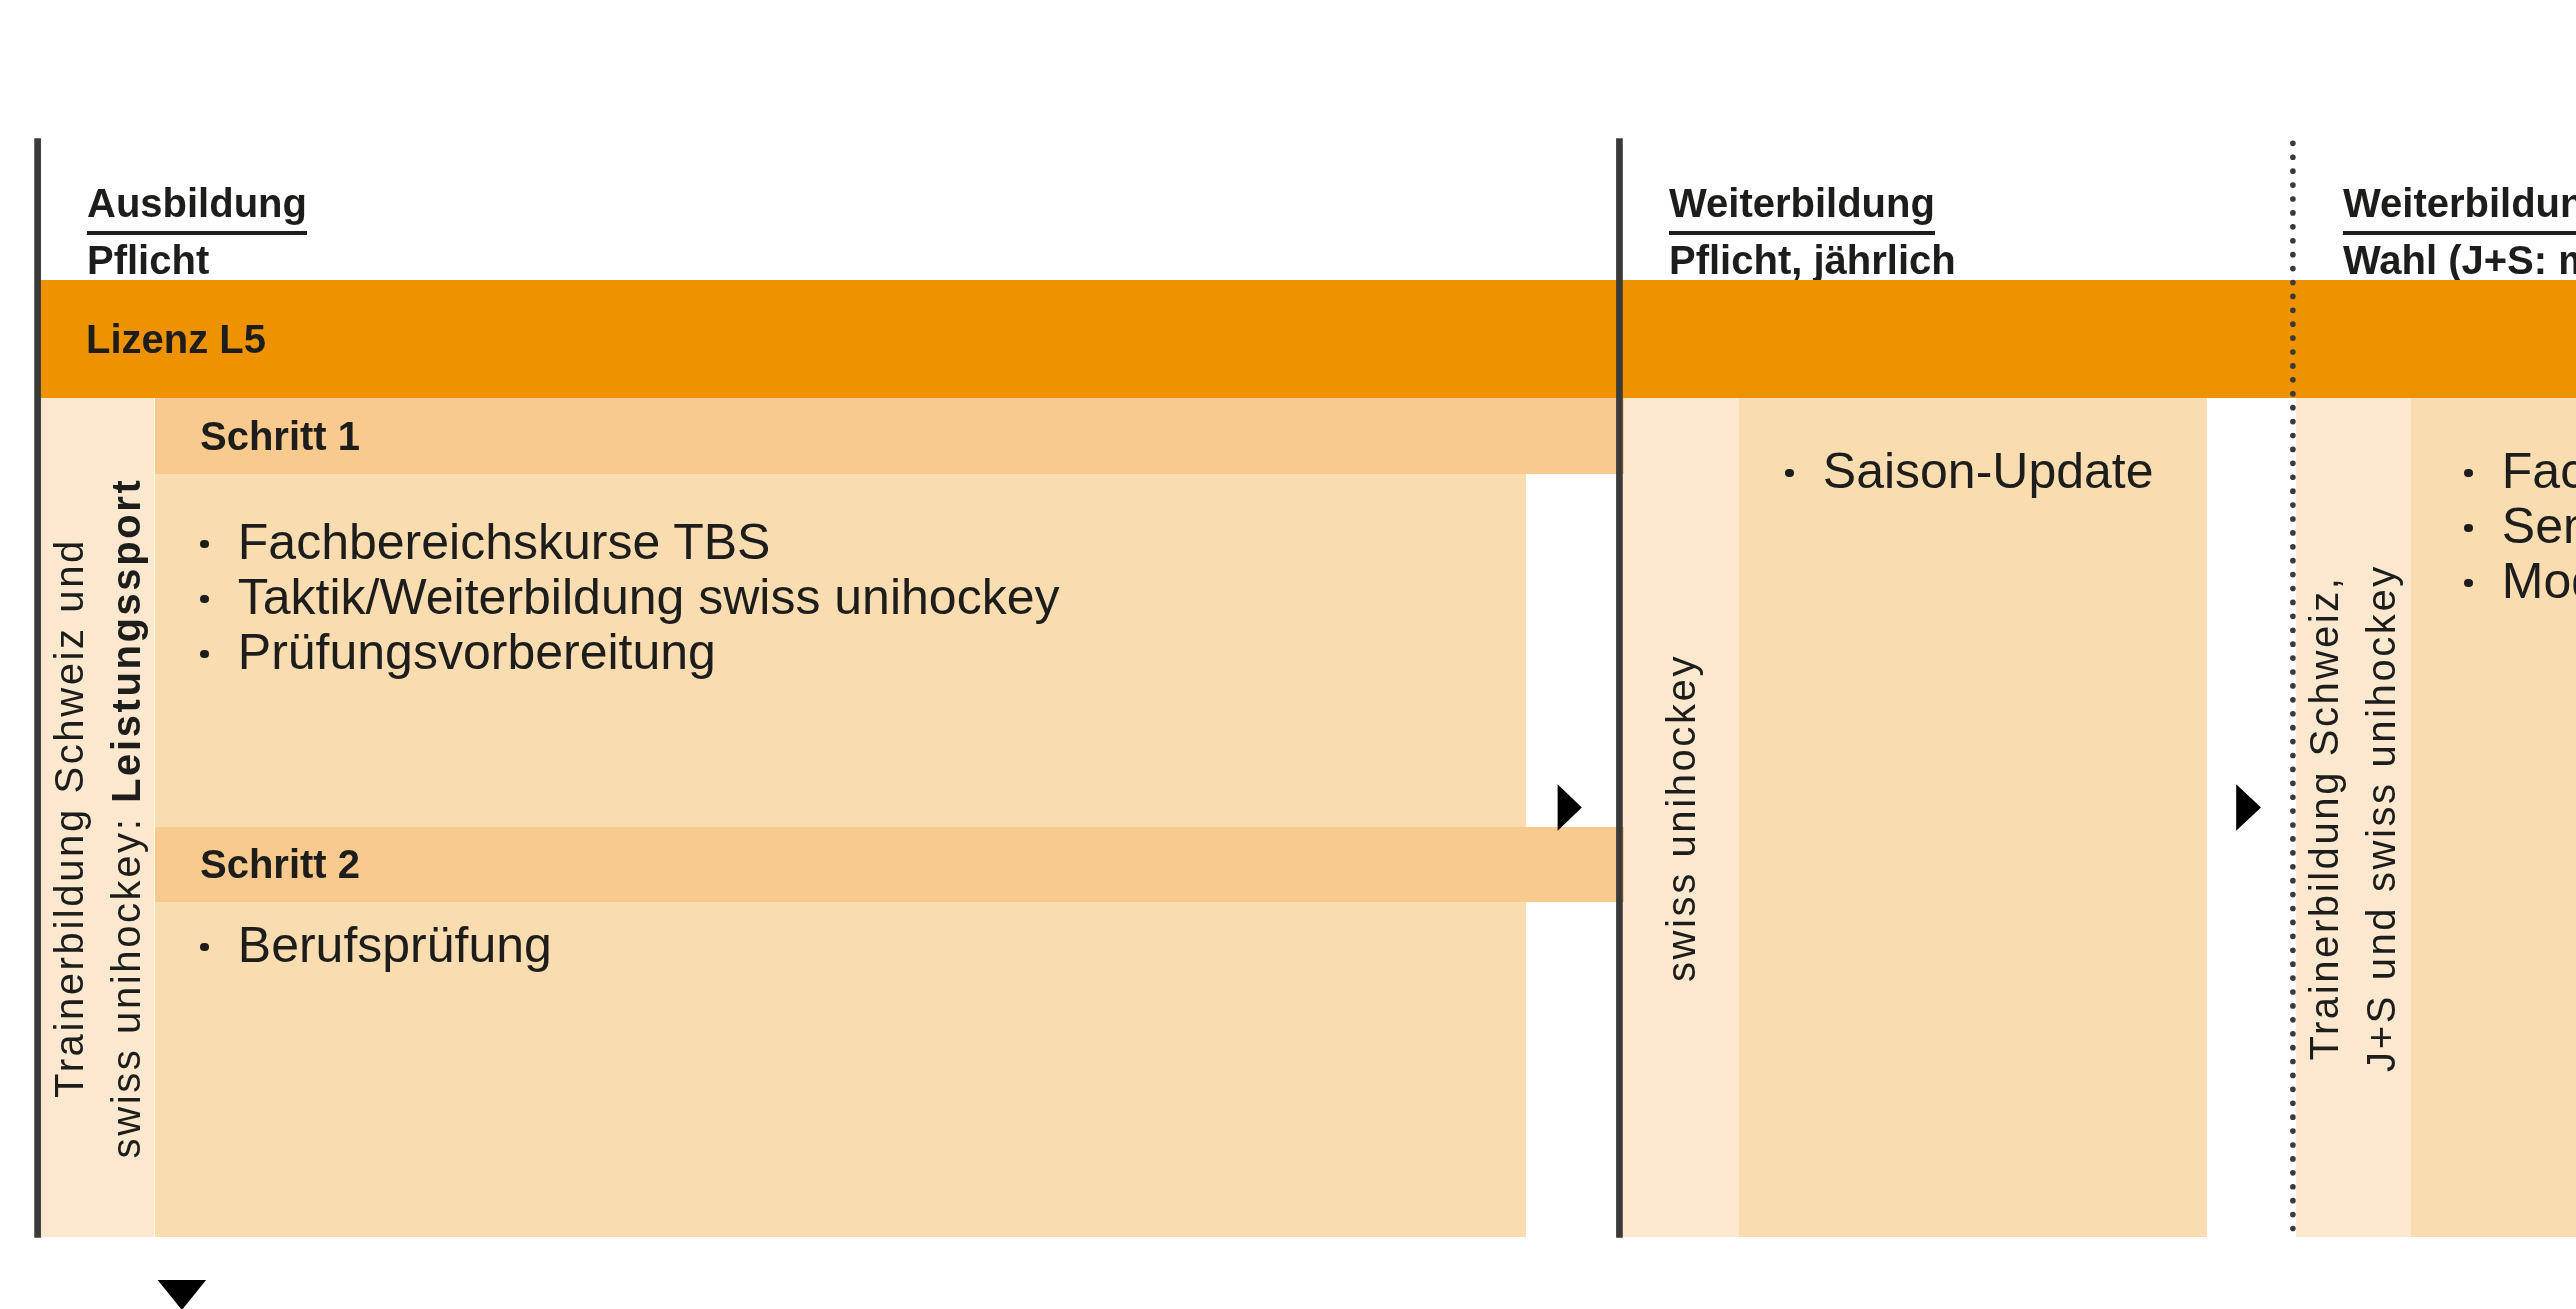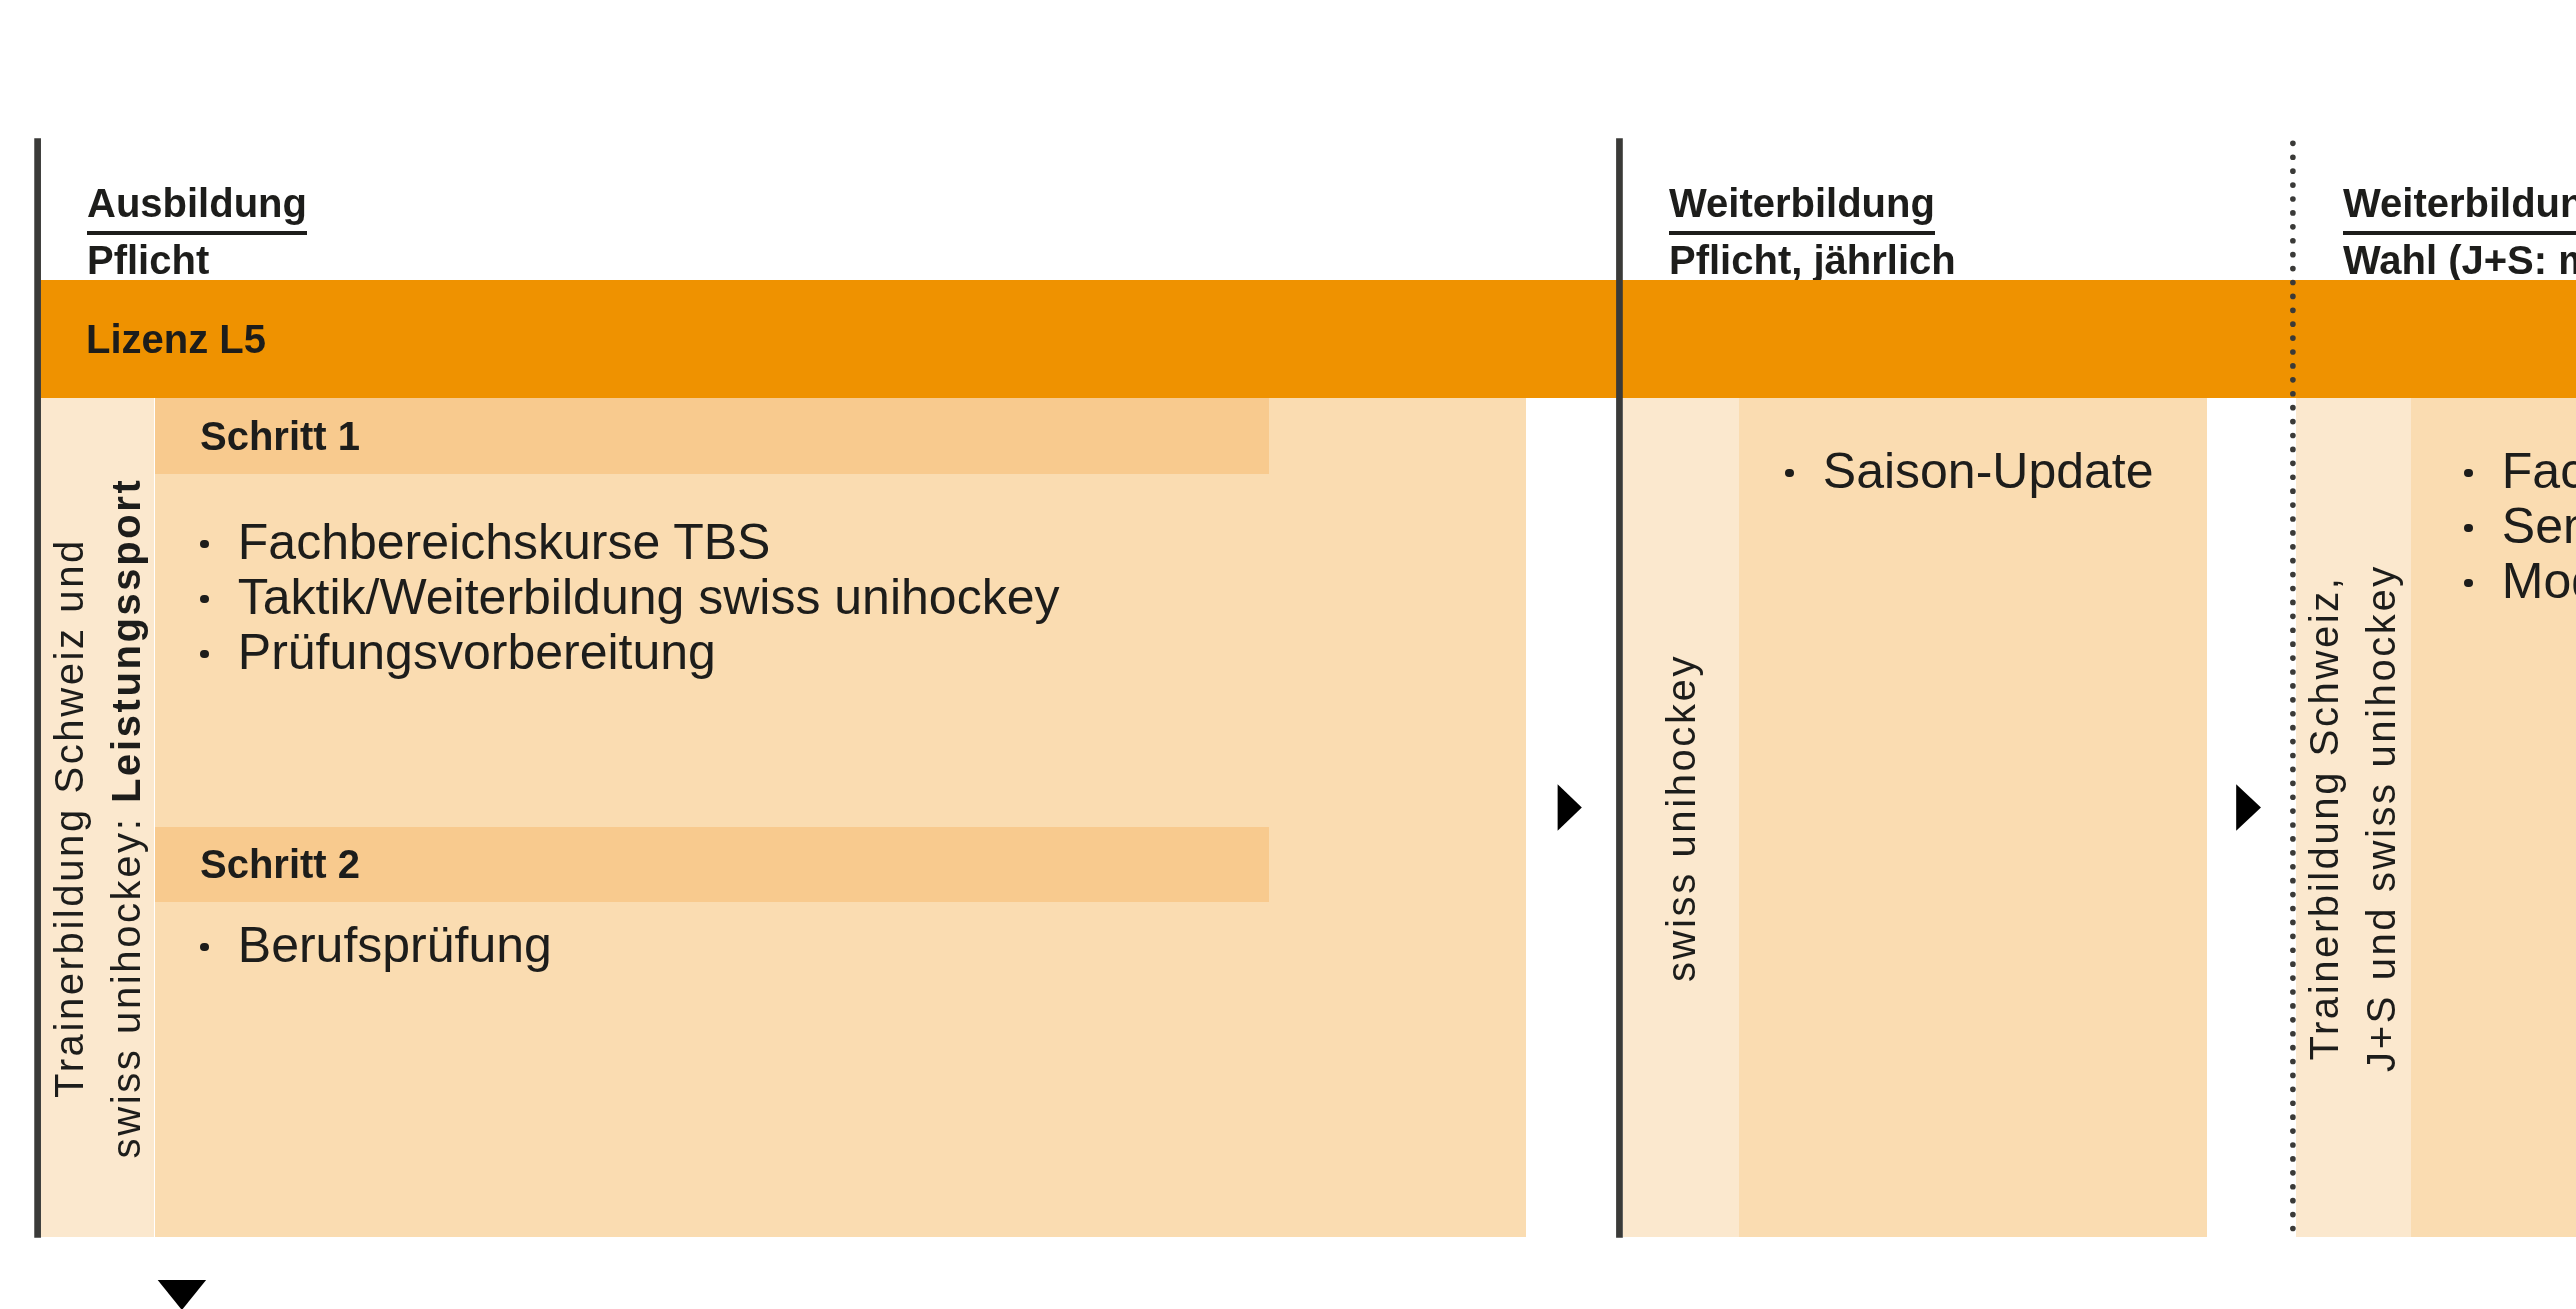--- a/index.html
+++ b/index.html
@@ -42,21 +42,21 @@
   
   .block{
     position:absolute;top:398px;height:839px;
     background:var(--block_orange,#FADCB1);
   }
   .block-left{left:155px;width:1371px;}
   .block-mid{left:1739px;width:468px;}
   .block-right{left:2411px;width:789px;}
   
   .band{
-    position:absolute;left:155px;width:1114px;
+    position:absolute;left:155px;width:1469px;
     background:var(--band_orange,#F8CA8E);
     display:flex;align-items:center;
     padding-left:45px;box-sizing:border-box;
     font-size:40px;font-weight:700;
   }
   .band-1{top:398px;height:76px;}
   .band-2{top:803px;height:75px;margin-top:24px;}
   
   .list{position:absolute;}
   .item{

